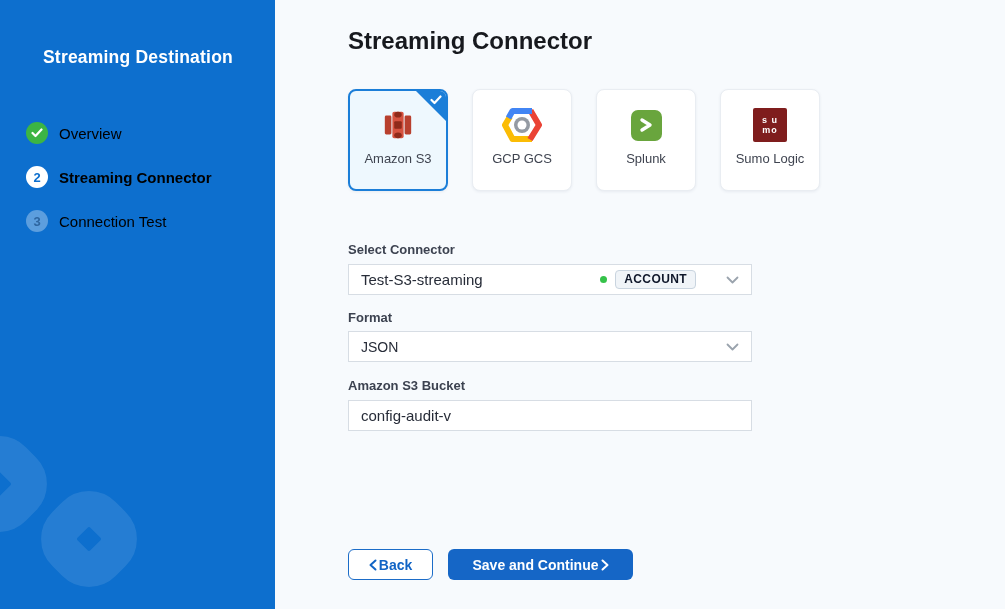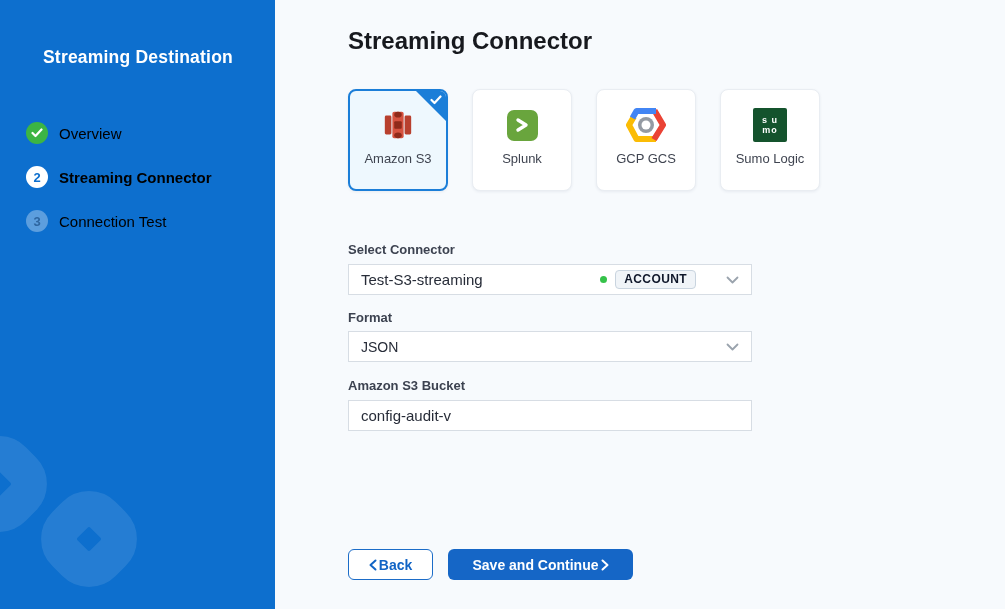--- a/index.html
+++ b/index.html
@@ -34,21 +34,21 @@
           border-radius:8px; box-shadow:0 1px 3px rgba(25,45,80,0.07); cursor:pointer;
           display:flex; flex-direction:column; align-items:center; padding-top:14px; overflow:hidden; }
   .card.selected { background:#eef8fe; border:2px solid #1b7ed8; padding-top:13px; }
   .card-icon { height:42px; display:flex; align-items:center; justify-content:center; }
   .card-label { font-size:13px; line-height:1.35; color:#3f4450; text-align:center; width:78px; margin-top:4px; }
   .corner-tri { position:absolute; top:-1px; right:-1px; width:0; height:0;
                 border-top:32px solid #1b7ed8; border-left:32px solid transparent; }
   .corner-check { position:absolute; top:4px; right:4px; }
 
   .splunk-box { width:31px; height:31px; border-radius:7px; background:#69a53d; display:flex; align-items:center; justify-content:center; }
-  .sumo-box { width:34px; height:34px; border-radius:2px; background:#14532d; color:#ffffff;
+  .sumo-box { width:34px; height:34px; border-radius:2px; background:#7f1d1d; color:#ffffff;
               display:flex; flex-direction:column; align-items:center; justify-content:center;
               font-size:9px; font-weight:700; line-height:1.15; letter-spacing:1px; }
 
   .form-label { position:absolute; left:48px; font-size:13px; font-weight:700; color:#3c4250; }
   .field { position:absolute; left:48px; width:404px; height:31px; background:#ffffff;
            border:1px solid #d7dde4; border-radius:0; display:flex; align-items:center;
            padding:0 12px; cursor:pointer; }
   .field-value { font-size:15px; color:#272c38; flex:1; white-space:nowrap; overflow:hidden; }
   .green-dot { width:7px; height:7px; border-radius:50%; background:#35c24a; margin-right:8px; flex:0 0 7px; }
   .badge { background:#f0f4f8; border:1px solid #c9d4df; border-radius:4px; color:#0f172a;
@@ -112,40 +112,40 @@
             <ellipse cx="15" cy="6" rx="4" ry="3" fill="#8f2a1a"></ellipse>
             <ellipse cx="15" cy="28" rx="4" ry="3" fill="#8f2a1a"></ellipse>
             <rect x="11" y="13" width="8" height="8" rx="1" fill="#8f2a1a"></rect>
           </svg>
         </div>
         <div class="card-label">Amazon S3</div>
       </div>
 
       <div class="card">
         <div class="card-icon">
-          <div class="splunk-box">
-            <svg width="18" height="18" viewBox="0 0 18 18">
-                <polyline points="5,4 13,9 5,14" fill="none" stroke="#ffffff" stroke-width="3.4" stroke-linecap="round" stroke-linejoin="round"></polyline>
-              </svg>
-          </div>
-        </div>
-        <div class="card-label">Splunk</div>
-      </div>
-
-      <div class="card">
-        <div class="card-icon">
           <svg width="40" height="36" viewBox="0 0 40 36">
             <path d="M8 9.5 L3 18 L10.5 32 L30 32" fill="none" stroke="#fbbc05" stroke-width="6" stroke-linejoin="round"></path>
             <path d="M28.5 3.5 L37 18 L28 32.5" fill="none" stroke="#ea4335" stroke-width="6" stroke-linejoin="round"></path>
             <path d="M6.5 11 L10.5 4 L30 4" fill="none" stroke="#4285f4" stroke-width="6" stroke-linejoin="round"></path>
             <circle cx="20" cy="18" r="8" fill="#949aa3"></circle>
             <circle cx="20" cy="18" r="4.5" fill="#ffffff"></circle>
           </svg>
         </div>
         <div class="card-label">GCP GCS</div>
+      </div>
+
+      <div class="card">
+        <div class="card-icon">
+          <div class="splunk-box">
+            <svg width="18" height="18" viewBox="0 0 18 18">
+                <polyline points="5,4 13,9 5,14" fill="none" stroke="#ffffff" stroke-width="3.4" stroke-linecap="round" stroke-linejoin="round"></polyline>
+              </svg>
+          </div>
+        </div>
+        <div class="card-label">Splunk</div>
       </div>
 
       <div class="card">
         <div class="card-icon">
           <div class="sumo-box">
             <span>s u</span>
             <span>mo</span>
           </div>
         </div>
         <div class="card-label">Sumo Logic</div>

